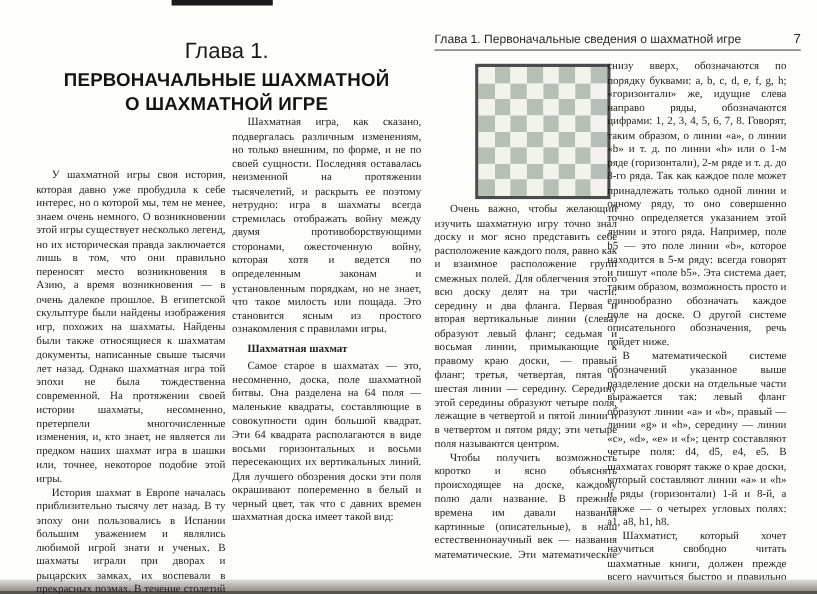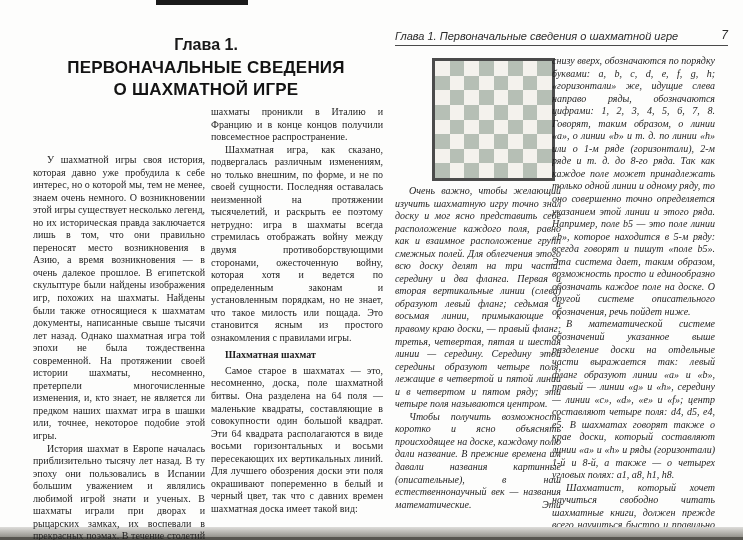--- a/index.html
+++ b/index.html
@@ -16,27 +16,27 @@
     background: #1b1b1b;
   }
   .photo-bottom-band {
     position: absolute; left: 0; bottom: 0; width: 743px; height: 13px;
     background: linear-gradient(#deddda, #94938c);
     border-bottom: 3px solid #56554f;
     box-sizing: border-box;
   }
   .page { position: absolute; top: 22px; }
   .page-left  { left: 30px;  width: 352px; height: 506px; }
-  .page-right { left: 392px; width: 336px; height: 506px; font-style: italic; }
+  .page-right { left: 392px; width: 336px; height: 506px; }
 
   
   .chapter-head { text-align: center; margin-top: 14px; }
   .chapter-label {
     font-family: "Liberation Sans", sans-serif;
-    font-size: 16px; font-weight: 700; color: #191919;
+    font-size: 20px; font-weight: 400; color: #191919;
   }
   .chapter-title {
     font-family: "Liberation Sans", sans-serif;
     font-size: 17px; font-weight: 700; line-height: 22px;
     letter-spacing: 0.2px; color: #141414; margin-top: 3px;
   }
 
   
   .col {
     position: absolute;
@@ -81,32 +81,31 @@
 </head>
 <body>
 
 <div class="photo-top-bar"></div>
 <div class="photo-bottom-band"></div>
 
 <div class="page page-left">
   <div class="chapter-head">
     <div class="chapter-label">Глава 1.</div>
     <div class="chapter-title">
-      <div>ПЕРВОНАЧАЛЬНЫЕ СВЕДЕНИЯ</div>
+      <div>ПЕРВОНАЧАЛЬНЫЕ ШАХМАТНОЙ</div>
       <div>О ШАХМАТНОЙ ИГРЕ</div>
     </div>
   </div>
 
   <div class="col pl-col1">
     <p class="para">У шахматной игры своя история, которая давно уже пробудила к себе интерес, но о которой мы, тем не менее, знаем очень немного. О возникновении этой игры существует несколько легенд, но их историческая правда заключается лишь в том, что они правильно переносят место возникновения в Азию, а время возникновения — в очень далекое прошлое. В египетской скульптуре были найдены изображения игр, похожих на шахматы. Найдены были также относящиеся к шахматам документы, написанные свыше тысячи лет назад. Однако шахматная игра той эпохи не была тождественна современной. На протяжении своей истории шахматы, несомненно, претерпели многочисленные изменения, и, кто знает, не является ли предком наших шахмат игра в шашки или, точнее, некоторое подобие этой игры.</p>
     <p class="para">История шахмат в Европе началась приблизительно тысячу лет назад. В ту эпоху они пользовались в Испании большим уважением и являлись любимой игрой знати и ученых. В шахматы играли при дворах и рыцарских замках, их воспевали в прекрасных поэмах. В течение столетий они оставались утонченной игрой, доступной лишь изысканному вкусу. Постепенно</p>
   </div>
 
   <div class="col pl-col2">
-    <p class="para cont">шахматы проникли в Италию и Францию и в конце концов получили повсеместное распространение.</p>
     <p class="para">Шахматная игра, как сказано, подвергалась различным изменениям, но только внешним, по форме, и не по своей сущности. Последняя оставалась неизменной на протяжении тысячелетий, и раскрыть ее поэтому нетрудно: игра в шахматы всегда стремилась отображать войну между двумя противоборствующими сторонами, ожесточенную войну, которая хотя и ведется по определенным законам и установленным порядкам, но не знает, что такое милость или пощада. Это становится ясным из простого ознакомления с правилами игры.</p>
     <p class="subheading">Шахматная шахмат</p>
     <p class="para">Самое старое в шахматах — это, несомненно, доска, поле шахматной битвы. Она разделена на 64 поля — маленькие квадраты, составляющие в совокупности один большой квадрат. Эти 64 квадрата располагаются в виде восьми горизонтальных и восьми пересекающих их вертикальных линий. Для лучшего обозрения доски эти поля окрашивают попеременно в белый и черный цвет, так что с давних времен шахматная доска имеет такой вид:</p>
   </div>
 </div>
 
 <div class="page page-right">
   <div class="running-head">
     <span>Глава 1. Первоначальные сведения о шахматной игре</span>
     <span class="pageno">7</span>

